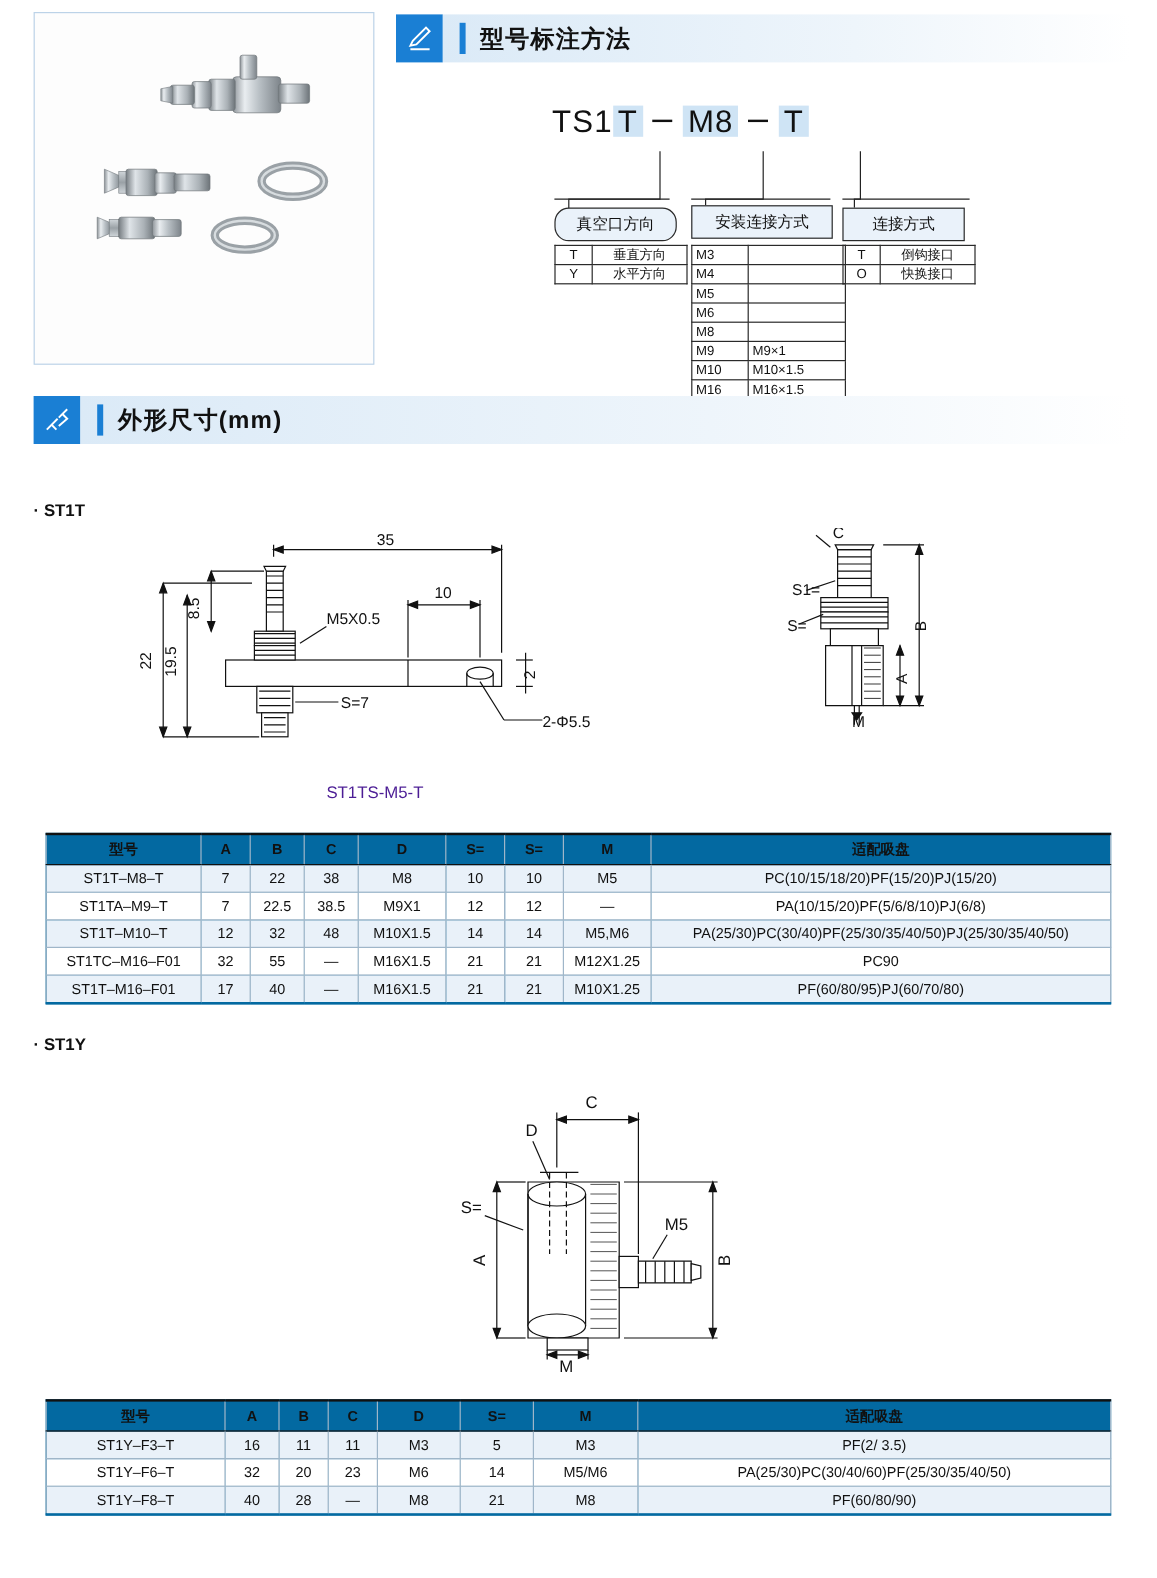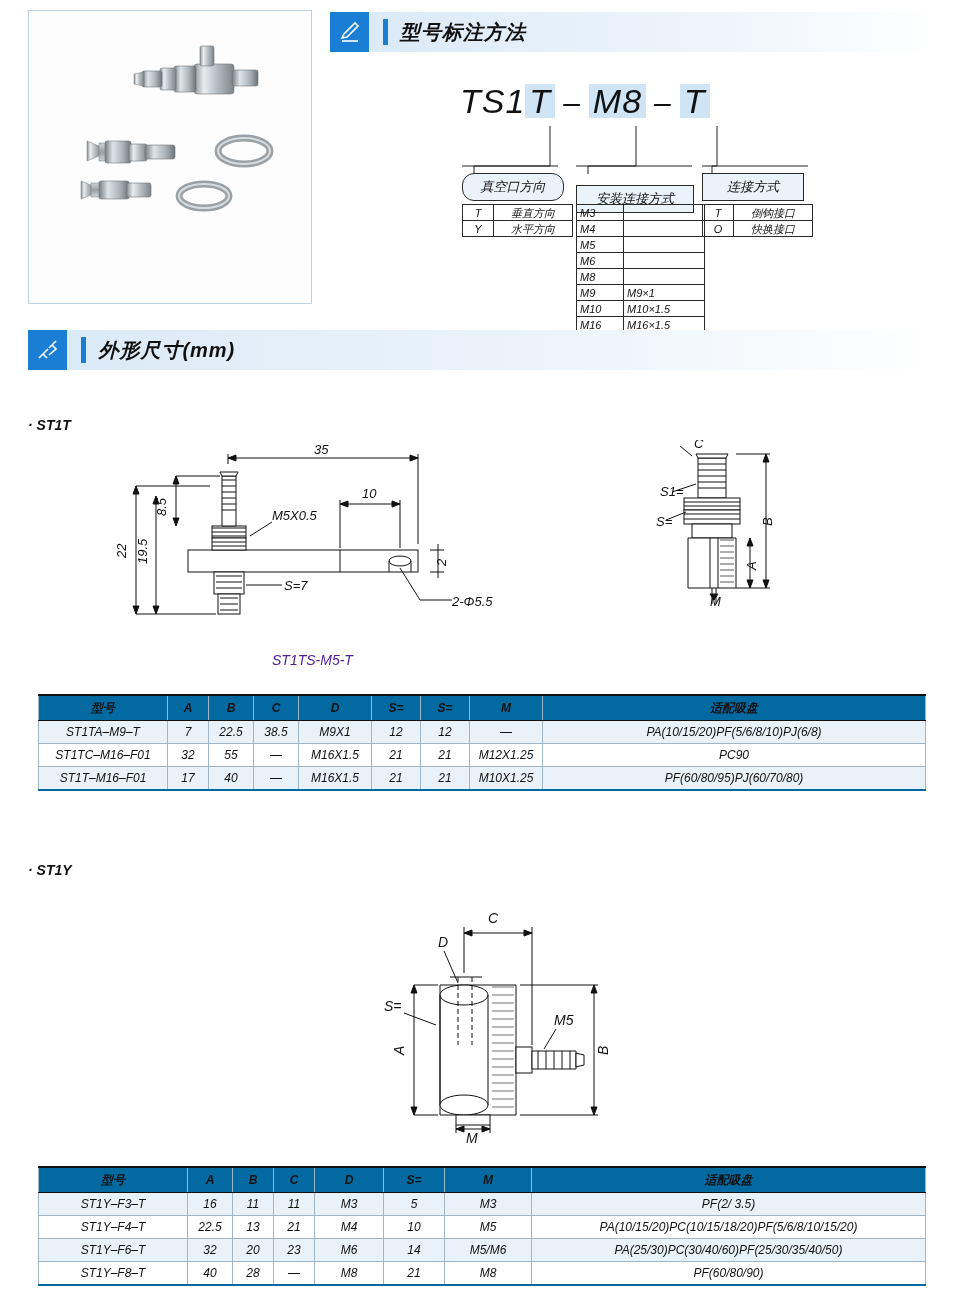--- a/index.html
+++ b/index.html
@@ -1,21 +1,21 @@
 <!DOCTYPE html>
 <html><head>
 <meta charset="utf-8">
 <style>
   html,body{margin:0;padding:0;}
   body{
     width:964px;height:1315px;background:#ffffff;
     font-family:"Liberation Sans","DejaVu Sans",sans-serif;
     color:#111;position:relative;overflow:hidden;
   }
-  .page{position:relative;width:912px;height:1315px;font-style:italic;}
+  .page{position:relative;width:912px;height:1315px;}
 
   
   .photo-box{
     position:absolute;left:28px;top:10px;width:282px;height:292px;
     border:1px solid #bcd3e8;background:#fdfdfd;
   }
 
   
   .sec-head{position:absolute;display:flex;align-items:center;}
   .sec-icon{
@@ -25,21 +25,21 @@
   .sec-bar{
     height:40px;background:linear-gradient(to right,#dbeaf7 0%,#eef5fb 60%,#ffffff 100%);
     display:flex;align-items:center;padding-left:14px;
   }
   .sec-accent{width:5px;height:26px;background:#1a7fd4;margin-right:12px;}
   .sec-title{font-size:20px;font-weight:bold;color:#111;letter-spacing:1px;}
 
   
   .code-area{position:absolute;left:330px;top:66px;width:610px;height:250px;}
   .code-row{position:absolute;left:130px;top:18px;display:flex;align-items:flex-end;}
-  .code-big{font-size:34px;letter-spacing:1px;line-height:1;}
+  .code-big{font-size:26px;letter-spacing:1px;line-height:1;}
   .code-hl{background:#cfe4f5;padding:0 4px;}
   .code-dash{font-size:30px;margin:0 8px;}
 
   .cbox{
     position:absolute;border:1px solid #2a2a2a;background:#eaf2fa;
     font-size:13px;text-align:center;line-height:26px;height:26px;
   }
   .tbl{position:absolute;border-collapse:collapse;font-size:11px;}
   .tbl td{border:1px solid #2a2a2a;height:15px;padding:0 3px;line-height:14px;}
   .tbl td.c{text-align:center;}
@@ -167,21 +167,21 @@
         <td class="c" style="width:24px;">T</td>
         <td class="c" style="width:72px;">垂直方向</td>
       </tr>
       <tr>
         <td class="c">Y</td>
         <td class="c">水平方向</td>
       </tr>
     </tbody>
       </table>
 
-    <div class="cbox" style="left:246px;top:119px;width:116px;">安装连接方式</div>
+    <div class="cbox" style="left:246px;top:105px;width:116px;">安装连接方式</div>
     <table class="tbl" style="left:246px;top:138px;">
       <tbody>
           <tr>
             <td style="width:40px;">M3</td>
             <td style="width:74px;"></td>
           </tr>
       <tr>
             <td>M4</td>
             <td></td>
           </tr>
@@ -373,29 +373,51 @@
         <th style="width:44px;">C</th>
         <th style="width:72px;">D</th>
         <th style="width:48px;">S=</th>
         <th style="width:48px;">S=</th>
         <th style="width:72px;">M</th>
         <th>适配吸盘</th>
       </tr>
     </thead>
     <tbody>
       <tr>
+        <td>ST1T–M8–T</td>
+        <td>7</td>
+        <td>22</td>
+        <td>38</td>
+        <td>M8</td>
+        <td>10</td>
+        <td>10</td>
+        <td>M5</td>
+        <td>PC(10/15/18/20)PF(15/20)PJ(15/20)</td>
+      </tr>
+      <tr>
         <td>ST1TA–M9–T</td>
         <td>7</td>
         <td>22.5</td>
         <td>38.5</td>
         <td>M9X1</td>
         <td>12</td>
         <td>12</td>
         <td>—</td>
         <td>PA(10/15/20)PF(5/6/8/10)PJ(6/8)</td>
+      </tr>
+      <tr>
+        <td>ST1T–M10–T</td>
+        <td>12</td>
+        <td>32</td>
+        <td>48</td>
+        <td>M10X1.5</td>
+        <td>14</td>
+        <td>14</td>
+        <td>M5,M6</td>
+        <td>PA(25/30)PC(30/40)PF(25/30/35/40/50)PJ(25/30/35/40/50)</td>
       </tr>
       <tr>
         <td>ST1TC–M16–F01</td>
         <td>32</td>
         <td>55</td>
         <td>—</td>
         <td>M16X1.5</td>
         <td>21</td>
         <td>21</td>
         <td>M12X1.25</td>
@@ -501,30 +523,20 @@
         <td>ST1Y–F3–T</td>
         <td>16</td>
         <td>11</td>
         <td>11</td>
         <td>M3</td>
         <td>5</td>
         <td>M3</td>
         <td>PF(2/ 3.5)</td>
       </tr>
       <tr>
-        <td>ST1Y–F4–T</td>
-        <td>22.5</td>
-        <td>13</td>
-        <td>21</td>
-        <td>M4</td>
-        <td>10</td>
-        <td>M5</td>
-        <td>PA(10/15/20)PC(10/15/18/20)PF(5/6/8/10/15/20)</td>
-      </tr>
-      <tr>
         <td>ST1Y–F6–T</td>
         <td>32</td>
         <td>20</td>
         <td>23</td>
         <td>M6</td>
         <td>14</td>
         <td>M5/M6</td>
         <td>PA(25/30)PC(30/40/60)PF(25/30/35/40/50)</td>
       </tr>
       <tr>

